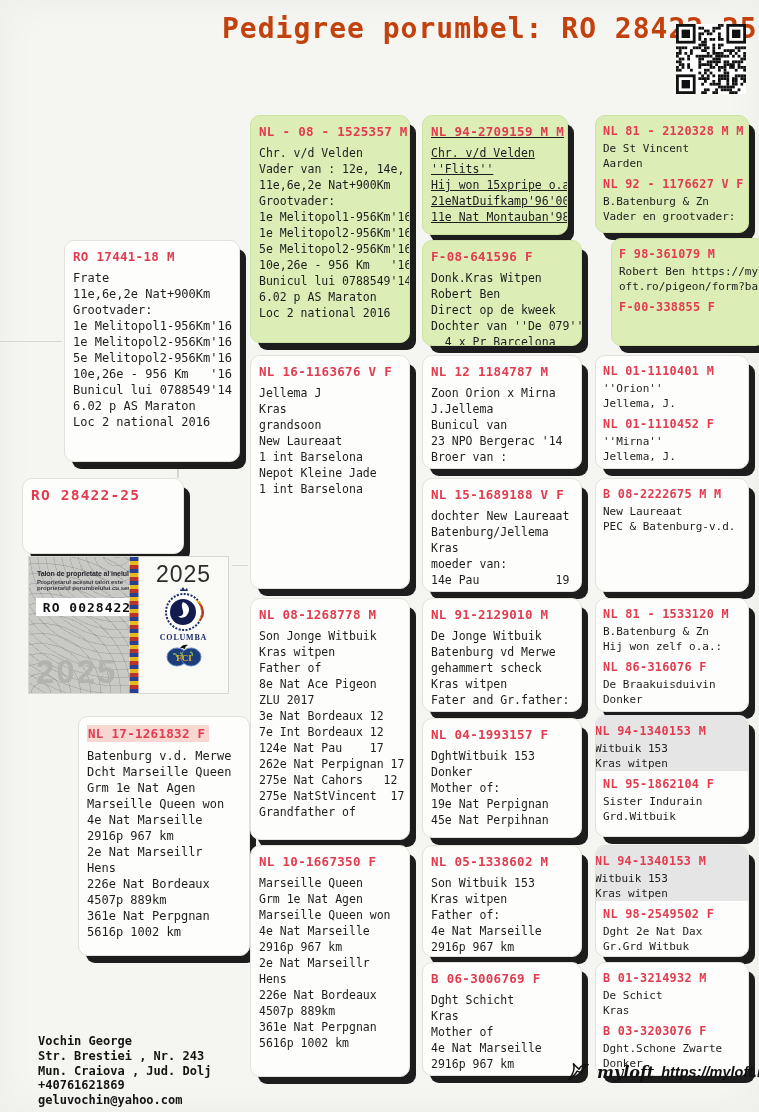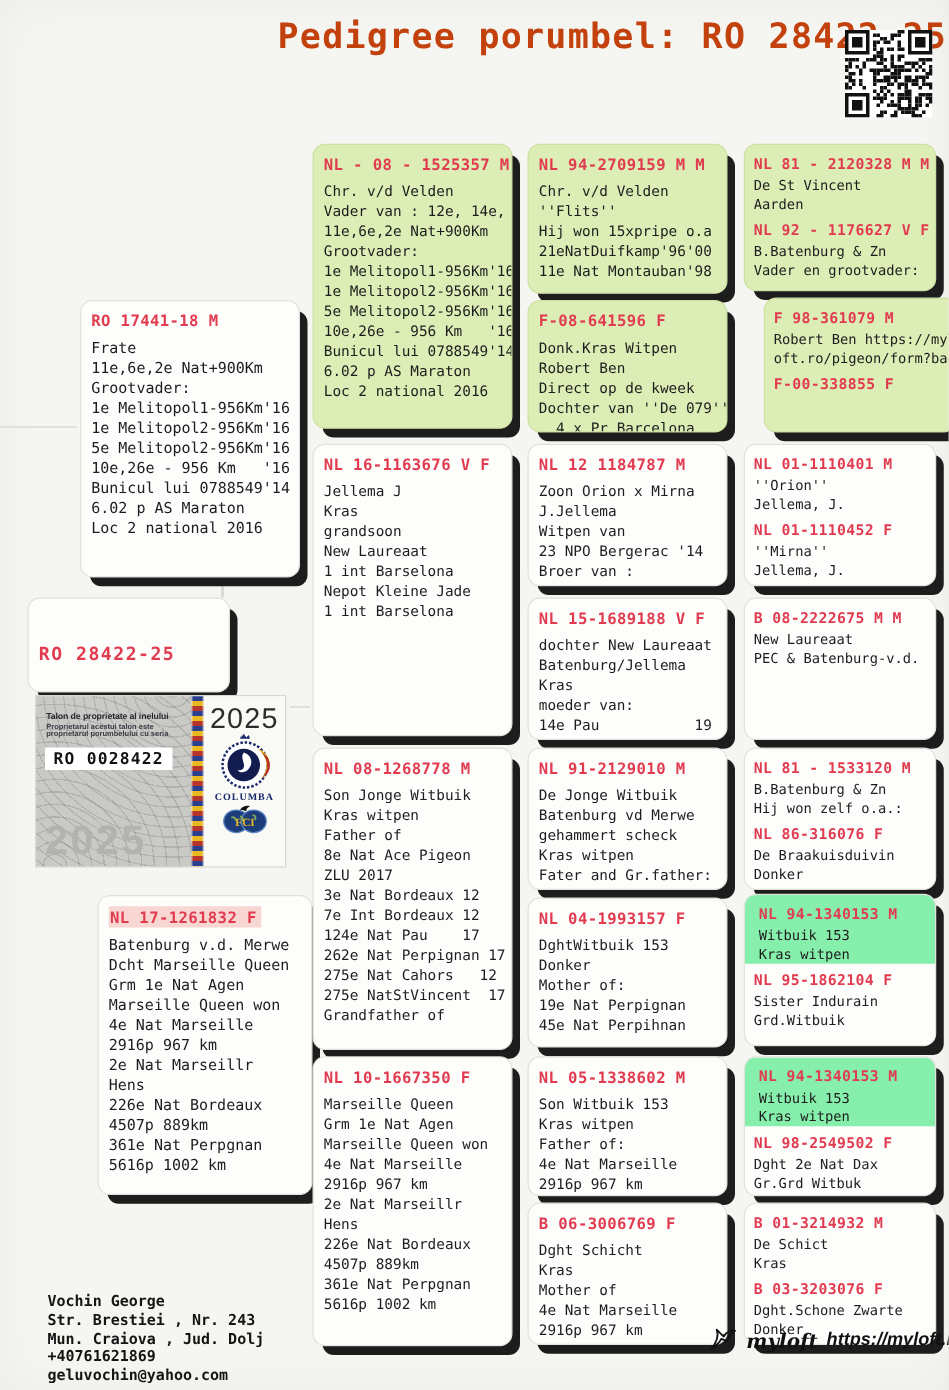--- a/index.html
+++ b/index.html
@@ -10,36 +10,36 @@
               font-weight:bold;font-size:28px;letter-spacing:1px;color:#c2410c;white-space:nowrap;}
   
   .card{position:absolute;background:#fdfdfb;border:1px solid #e2e2dc;border-radius:10px;
         box-shadow:7px 8px 0 -1px #1d1d1d;color:#1d1d1d;box-sizing:border-box;overflow:hidden;
         padding:8px 2px 0 8px;font-size:11.5px;}
   .card.green{background:#ddedb6;border-color:#cde2a2;}
   .card .ring{color:#e13b50;font-weight:bold;font-size:12.5px;letter-spacing:.3px;
               margin-bottom:6px;white-space:pre;}
   .card .line{white-space:pre;line-height:16px;}
   .card.big{font-size:12px;}
-  .card.subject .ring{font-size:14.5px;letter-spacing:1.2px;margin-top:29px;}
+  .card.subject .ring{font-size:14.5px;letter-spacing:1.2px;}
   .card.dense{font-size:11px;padding-left:7px;}
   .card.dense .ring{font-size:11.8px;margin-bottom:4px;}
   .card.dense .line{line-height:14.6px;}
   .card.dense .section + .section .ring{margin-top:6px;}
-  .section.tint-pink{background:#86efac;margin-left:-8px;padding-left:12px;margin-right:-3px;}
+  .section.tint-pink{background:#e5e5e5;margin-left:-8px;padding-left:0;margin-right:-3px;}
   .section.tint-pink:first-child{margin-top:-8px;padding-top:8px;}
   .ring.ring-bg-pink{background:#f8d6d2;display:inline-block;padding:1px 4px 1px 1px;}
   
   .connector{position:absolute;background:#d6d6d0;}
   
   #qr{position:absolute;left:676px;top:24px;}
   
   .talon{position:absolute;left:28px;top:556px;width:201px;height:138px;background:#f0f0ec;
          border:1px solid #d8d8d2;box-sizing:border-box;display:flex;}
-  .talon-left{position:relative;width:124px;height:100%;background-color:#c9c9c6;overflow:hidden;
+  .talon-left{position:relative;width:100px;height:100%;background-color:#c9c9c6;overflow:hidden;
     background-image:
       repeating-radial-gradient(circle at 88% -5%, rgba(255,255,255,0) 0 7px, rgba(90,90,90,.20) 7px 8px),
       repeating-radial-gradient(circle at 12% 100%, rgba(255,255,255,0) 0 9px, rgba(90,90,90,.22) 9px 10px);}
   .talon-title{margin:13px 4px 2px 8px;font-family:"Liberation Sans",sans-serif;font-weight:bold;
                font-size:7px;letter-spacing:-.1px;color:#26262e;white-space:nowrap;}
   .talon-sub{margin:0 0 0 8px;font-family:"Liberation Sans",sans-serif;font-weight:bold;
              font-size:6px;color:#3a3a42;white-space:nowrap;}
   .talon-ringbox{margin:7px 0 0 7px;width:102px;height:18px;background:#fff;display:flex;
                  align-items:center;justify-content:center;}
   .talon-ringbox span{font-family:"DejaVu Sans Mono",monospace;font-weight:bold;font-size:13px;
@@ -376,21 +376,21 @@
           <div class="line">4e Nat Marseille</div>
           <div class="line">2916p 967 km</div>
           <div class="line">2e Nat Marseillr</div>
           <div class="line">Hens</div>
           <div class="line">226e Nat Bordeaux</div>
           <div class="line">4507p 889km</div>
           <div class="line">361e Nat Perpgnan</div>
           <div class="line">5616p 1002 km</div>
         </div>
       </div>
-      <div class="card green" style="left: 422px; top: 115px; width: 160px; height: 120px;">
+      <div class="card green" style="left: 422px; top: 115px; width: 146px; height: 120px; text-decoration: underline;">
         <div class="section">
           <div class="ring">NL 94-2709159 M M</div>
           <div class="line">Chr. v/d Velden</div>
           <div class="line">''Flits''</div>
           <div class="line">Hij won 15xpripe o.a</div>
           <div class="line">21eNatDuifkamp'96'00</div>
           <div class="line">11e Nat Montauban'98</div>
         </div>
       </div>
       <div class="card green" style="left: 422px; top: 240px; width: 160px; height: 106px;">
@@ -401,21 +401,21 @@
           <div class="line">Direct op de kweek</div>
           <div class="line">Dochter van ''De 079''</div>
           <div class="line">  4 x Pr Barcelona</div>
         </div>
       </div>
       <div class="card white" style="left: 422px; top: 355px; width: 160px; height: 114px;">
         <div class="section">
           <div class="ring">NL 12 1184787 M</div>
           <div class="line">Zoon Orion x Mirna</div>
           <div class="line">J.Jellema</div>
-          <div class="line">Witpen van</div>
+          <div class="line">Bunicul van</div>
           <div class="line">23 NPO Bergerac '14</div>
           <div class="line">Broer van :</div>
         </div>
       </div>
       <div class="card white" style="left: 422px; top: 478px; width: 160px; height: 114px;">
         <div class="section">
           <div class="ring">NL 15-1689188 V F</div>
           <div class="line">dochter New Laureaat</div>
           <div class="line">Batenburg/Jellema</div>
           <div class="line">Kras</div>

